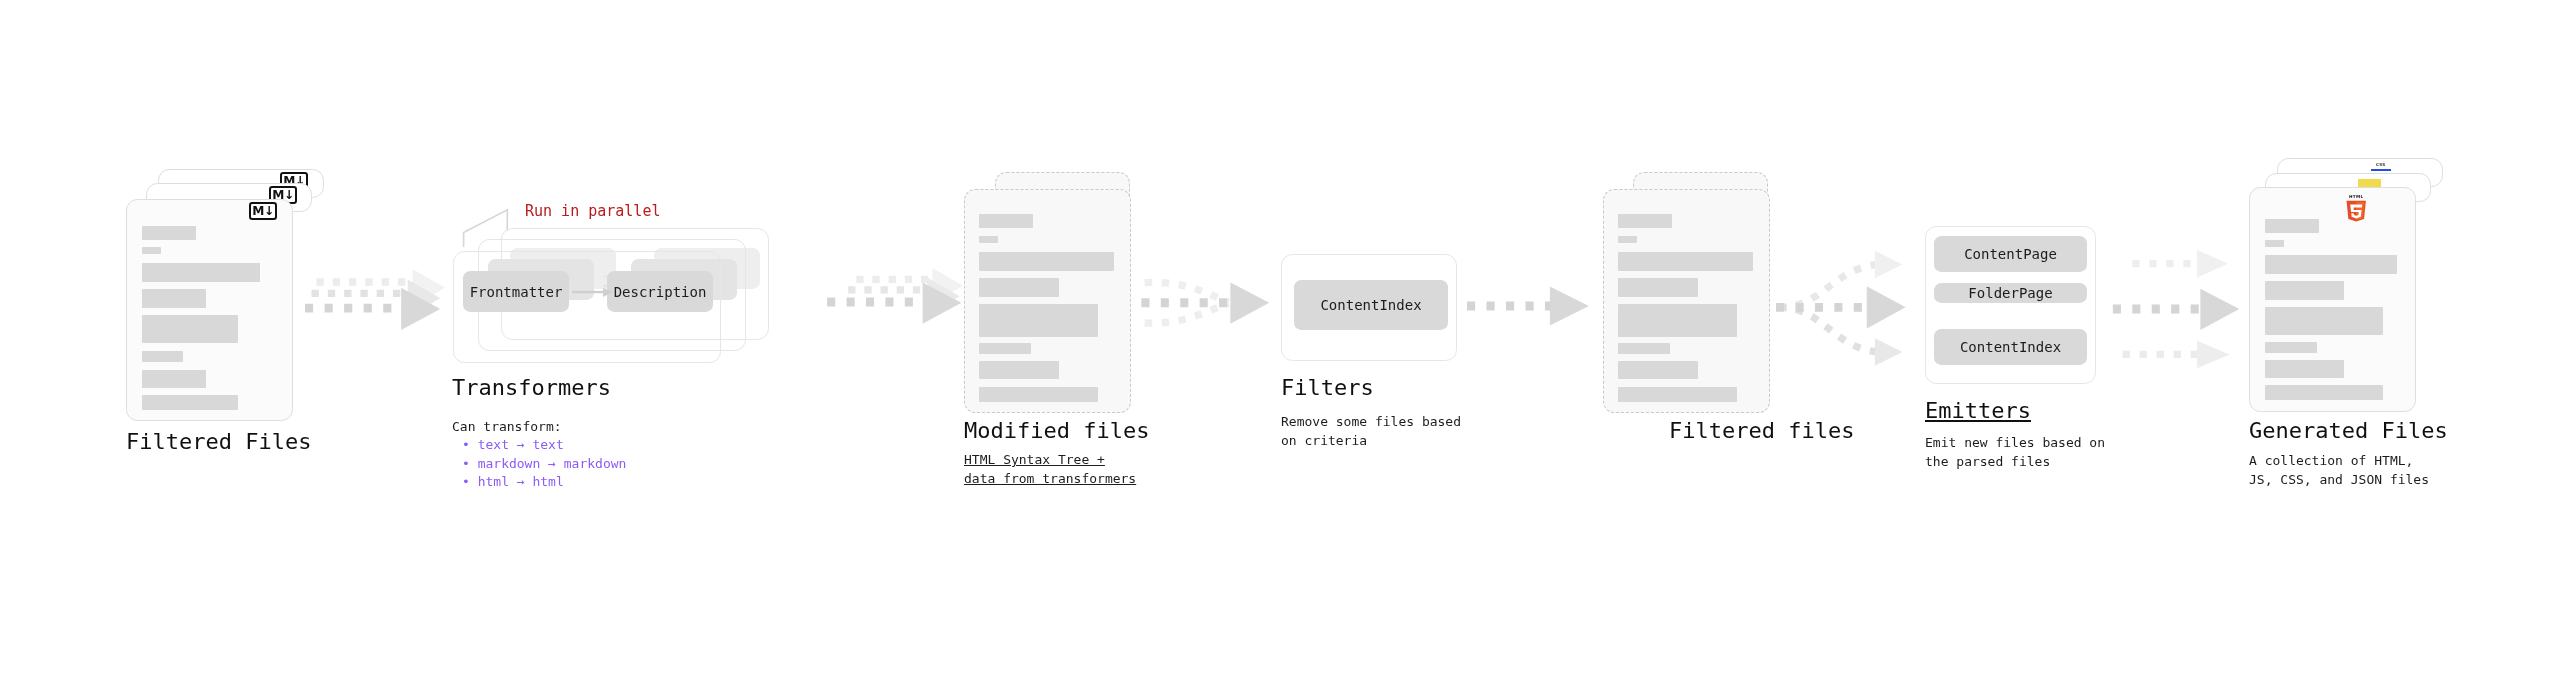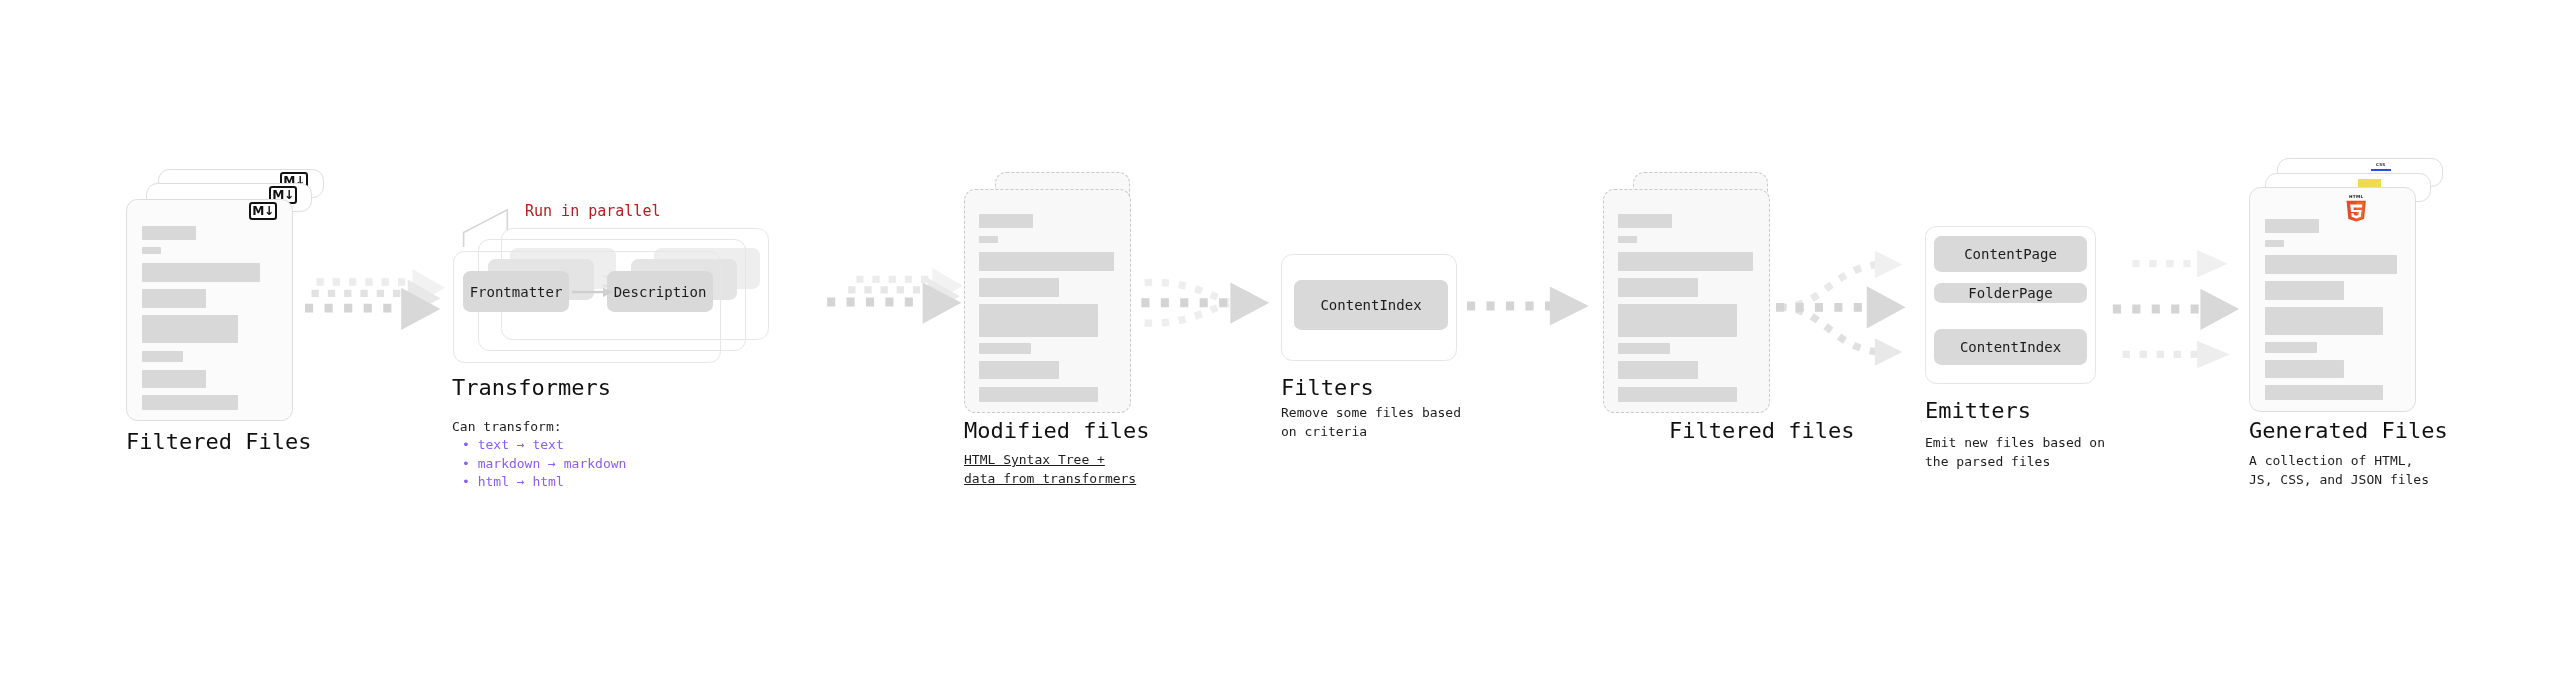--- a/index.html
+++ b/index.html
@@ -236,21 +236,21 @@
     <path d="M8,18 C60,16 80,30 112,42" fill="none" stroke="#eeeeee" stroke-width="9" stroke-dasharray="9 12"></path>
     <path d="M8,68 C60,70 80,54 112,44" fill="none" stroke="#eeeeee" stroke-width="9" stroke-dasharray="9 12"></path>
     <line x1="4" y1="43" x2="122" y2="43" stroke="#d4d4d4" stroke-width="11" stroke-dasharray="10 14"></line>
     <polygon points="114,18 162,43 114,69" fill="#d8d8d8"></polygon>
   </svg>
 
   <div>
     <div class="panel solidbg" style="left:1281px;top:254px;width:176px;height:107px;"></div>
     <div class="chip" style="left:1294px;top:280px;width:154px;height:50px;">ContentIndex</div>
     <div class="title" style="left:1281px;top:375px;">Filters</div>
-    <div class="subtitle" style="left:1281px;top:404px;">Remove some files based
+    <div class="subtitle" style="left:1281px;top:413px;">Remove some files based
 on criteria</div>
   </div>
 
   <svg style="left:1467px;top:288px;" width="130" height="49" viewBox="0 0 160 60">
     <line x1="0" y1="22" x2="110" y2="22" stroke="#d4d4d4" stroke-width="11" stroke-dasharray="10 14"></line>
     <polygon points="102,-2 150,22 102,46" fill="#d8d8d8"></polygon>
   </svg>
 
   <div>
     <div class="card dashed" style="left:1633px;top:172px;width:135px;height:32.5px;"></div>
@@ -274,21 +274,21 @@
     <polygon points="122,116 156,133 122,150" fill="#e8e8e8"></polygon>
     <line x1="0" y1="78" x2="120" y2="78" stroke="#d4d4d4" stroke-width="11" stroke-dasharray="10 14"></line>
     <polygon points="112,52 160,78 112,104" fill="#d8d8d8"></polygon>
   </svg>
 
   <div>
     <div class="panel solidbg" style="left:1925px;top:226px;width:171px;height:158px;"></div>
     <div class="chip" style="left:1934px;top:236px;width:153px;height:36px;">ContentPage</div>
     <div class="chip" style="left:1934px;top:283px;width:153px;height:20px;">FolderPage</div>
     <div class="chip" style="left:1934px;top:329px;width:153px;height:36px;">ContentIndex</div>
-    <div class="title" style="left:1925px;top:398px;">Emitters</div>
+    <div class="title" style="left:1925px;top:398px;text-decoration:underline;">Emitters</div>
     <div class="subtitle" style="left:1925px;top:434px;">Emit new files based on
 the parsed files</div>
   </div>
 
   <svg style="left:2108px;top:236px;" width="158" height="138" viewBox="0 0 195 170">
     <line x1="30" y1="34" x2="118" y2="34" stroke="#eeeeee" stroke-width="9" stroke-dasharray="9 12"></line>
     <polygon points="110,17 148,34 110,51" fill="#f0f0f0"></polygon>
     <line x1="6" y1="90" x2="122" y2="90" stroke="#d4d4d4" stroke-width="11" stroke-dasharray="10 14"></line>
     <polygon points="114,65 162,90 114,116" fill="#d8d8d8"></polygon>
     <line x1="18" y1="146" x2="118" y2="146" stroke="#ebebeb" stroke-width="9" stroke-dasharray="9 12"></line>

